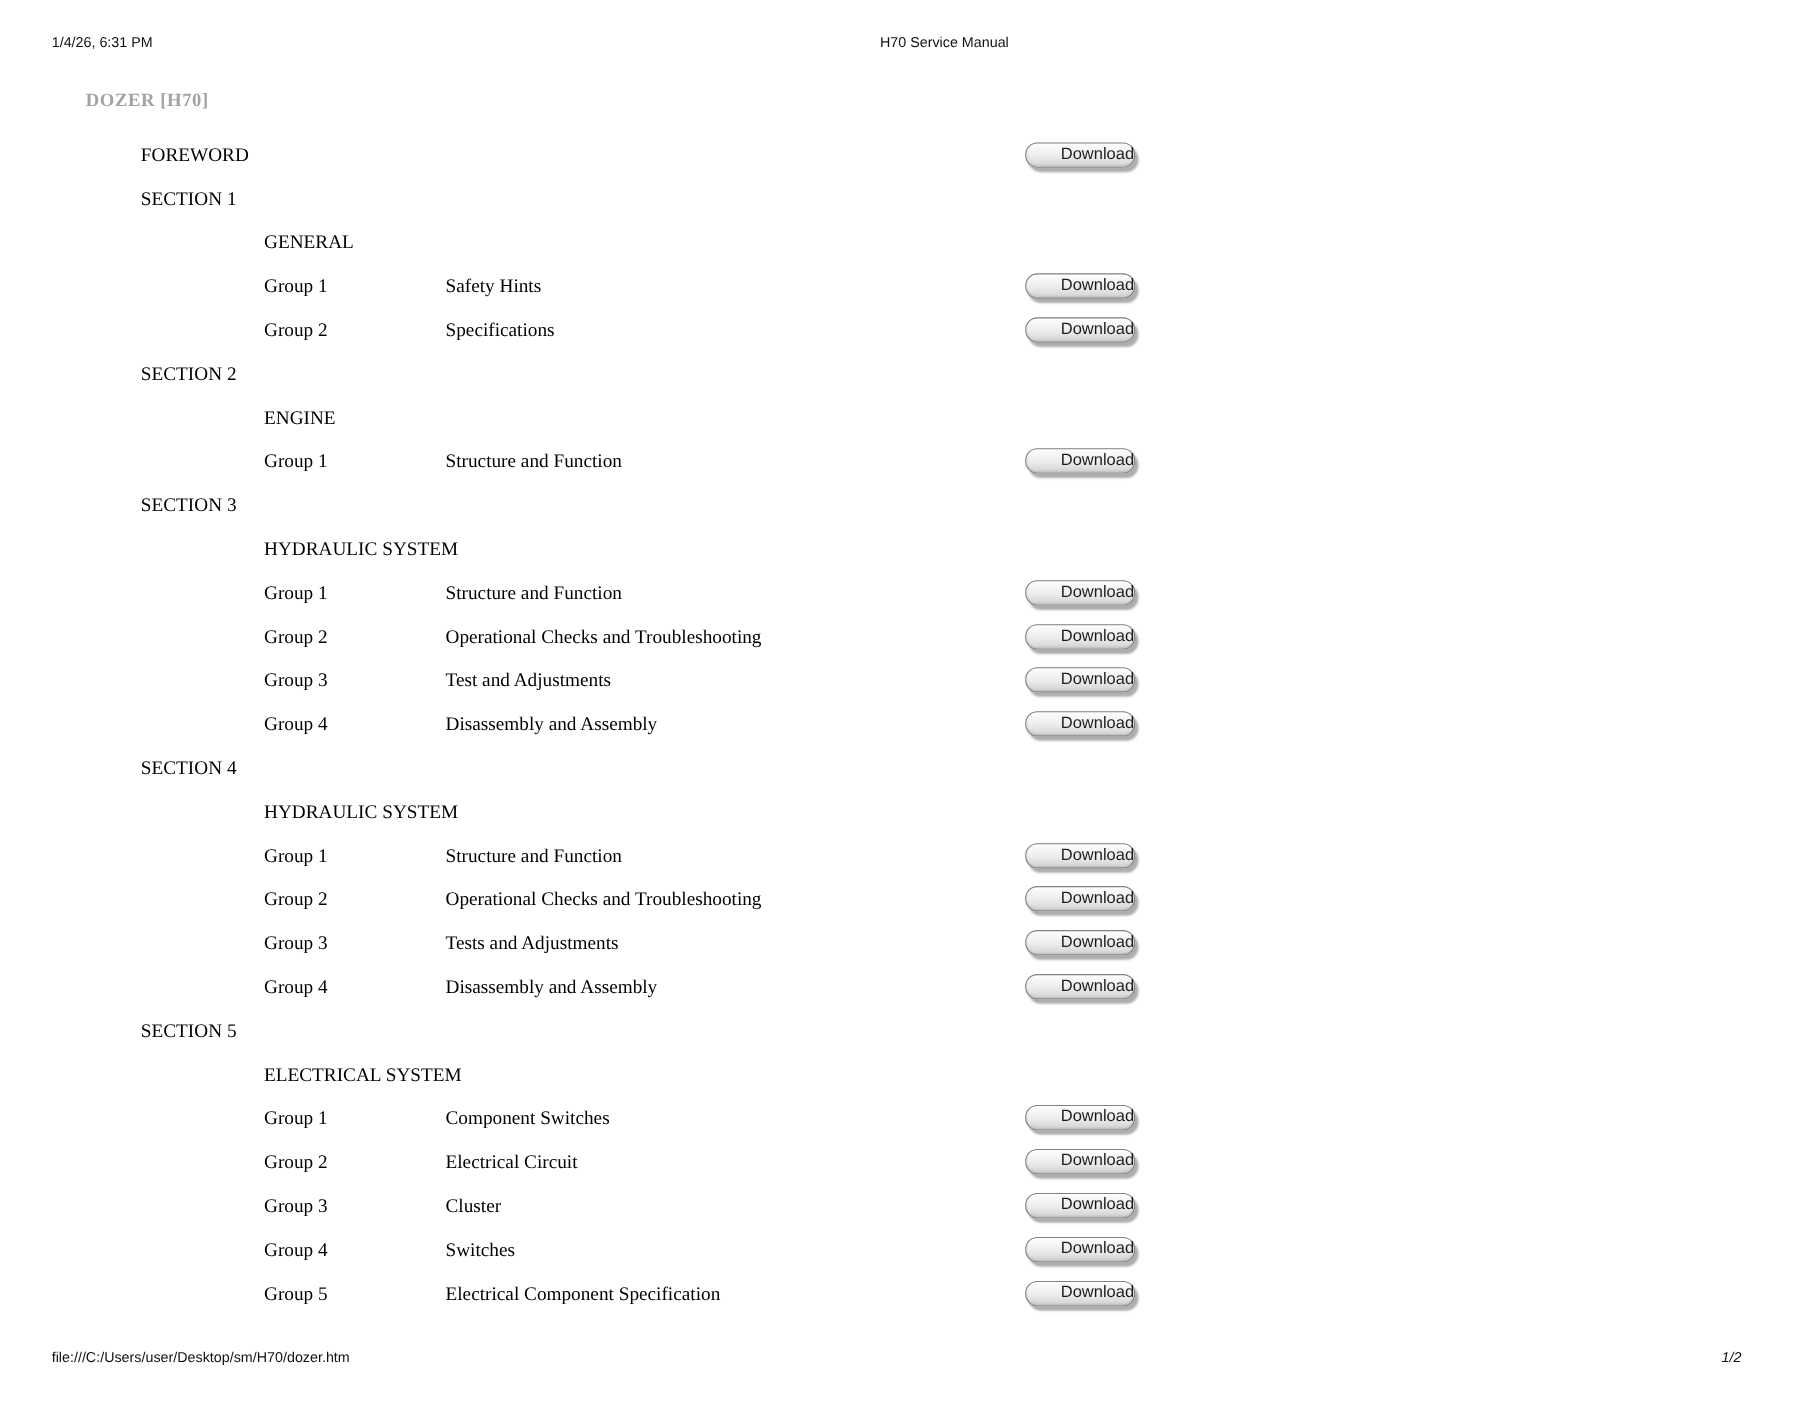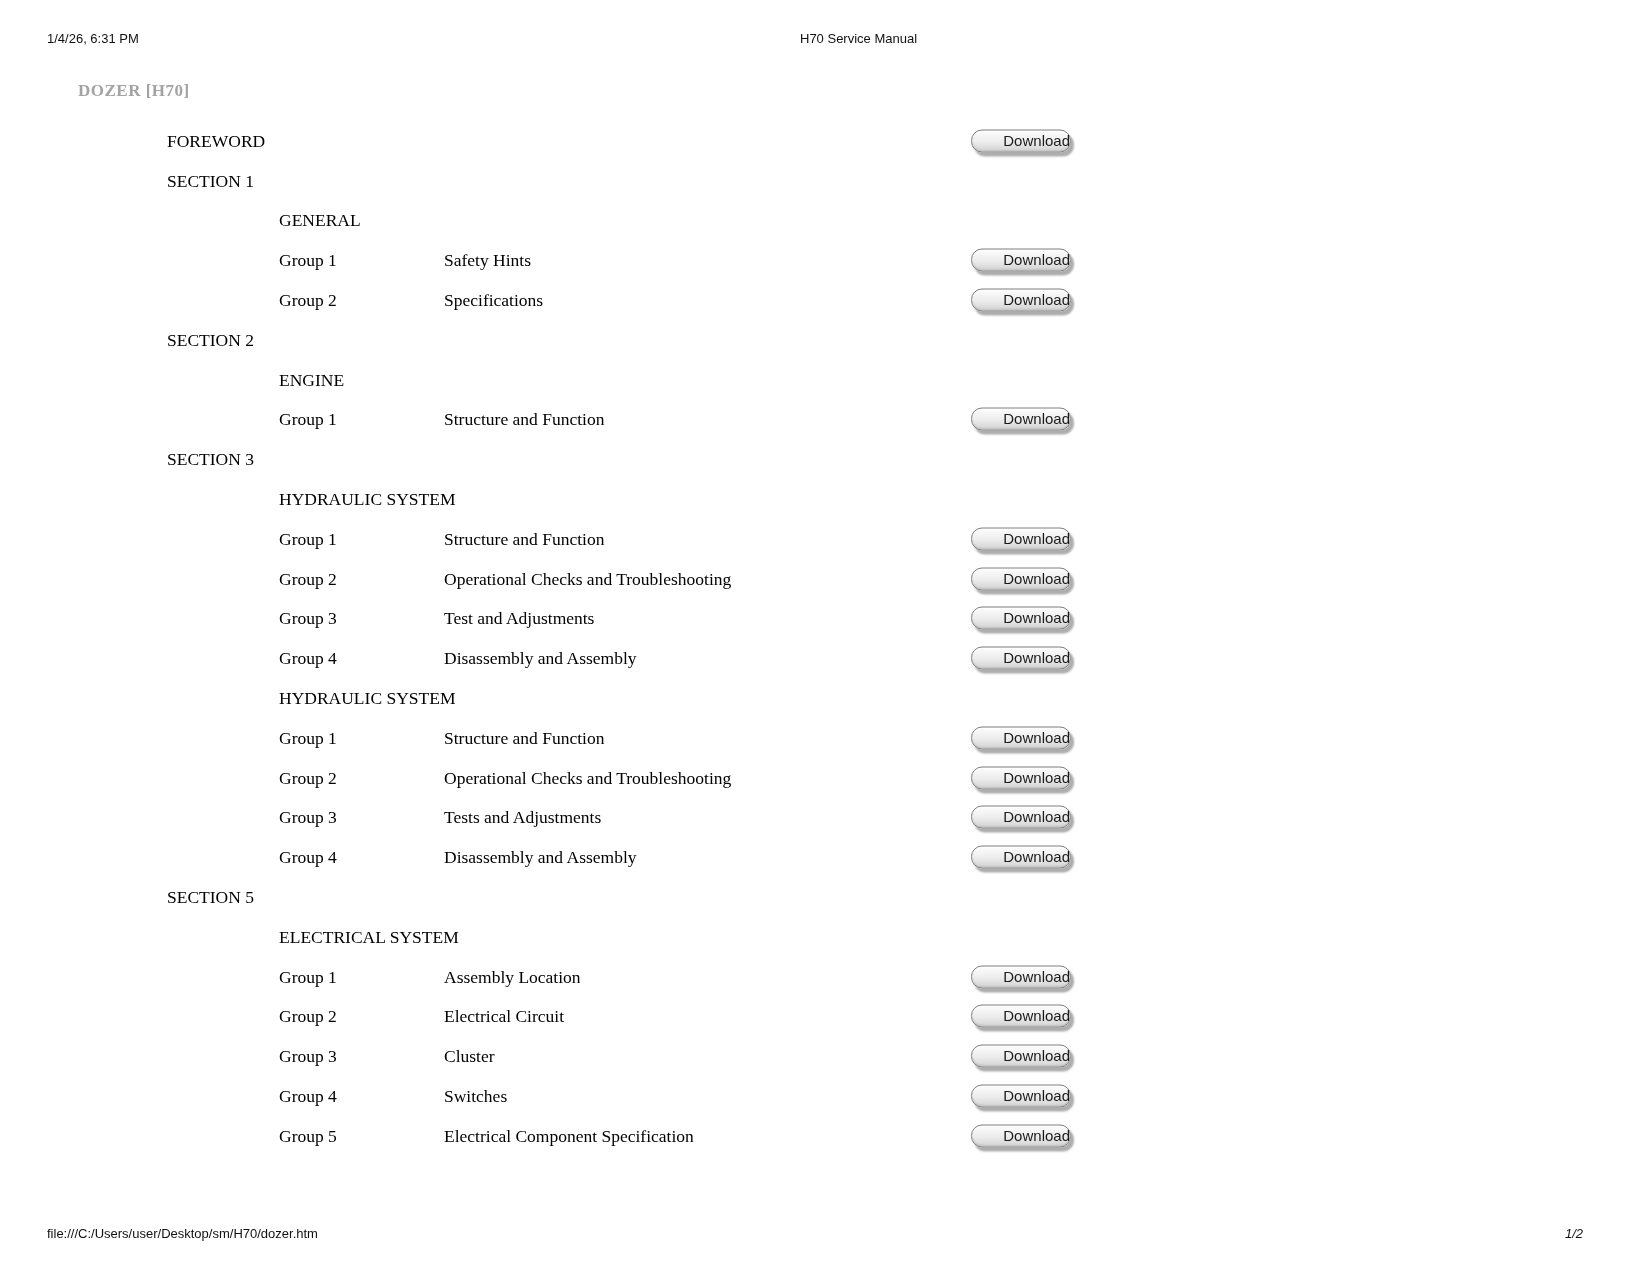--- a/index.html
+++ b/index.html
@@ -32,21 +32,21 @@
     letter-spacing: 0.5px;
     color: var(--title-color, #a3a3a3);
     white-space: nowrap;
   }
 
   #toc {
     position: absolute;
     left: 0; top: 121px;
     width: 1650px;
   }
-  .toc-row { position: relative; height: 39.8px; margin-left: 39px; }
+  .toc-row { position: relative; height: 39.8px; }
   .lbl, .topic {
     position: absolute;
     top: 50%;
     transform: translateY(-50%);
     font-size: 17.5px;
     white-space: nowrap;
     color: #000;
   }
   .lvl0 { left: 128px; }
   .lvl1 { left: 240px; text-align: right; }
@@ -139,20 +139,23 @@
       <span class="lbl lvl1">Group 3</span>
       <span class="topic">Test and Adjustments</span>
       <button class="dl-btn">Download</button>
     </div>
     <div class="toc-row">
       <span class="lbl lvl1">Group 4</span>
       <span class="topic">Disassembly and Assembly</span>
       <button class="dl-btn">Download</button>
     </div>
     <div class="toc-row">
+      <span class="lbl lvl0">SECTION 4</span>
+    </div>
+    <div class="toc-row">
       <span class="lbl lvl1">HYDRAULIC SYSTEM</span>
     </div>
     <div class="toc-row">
       <span class="lbl lvl1">Group 1</span>
       <span class="topic">Structure and Function</span>
       <button class="dl-btn">Download</button>
     </div>
     <div class="toc-row">
       <span class="lbl lvl1">Group 2</span>
       <span class="topic">Operational Checks and Troubleshooting</span>
@@ -169,21 +172,21 @@
       <button class="dl-btn">Download</button>
     </div>
     <div class="toc-row">
       <span class="lbl lvl0">SECTION 5</span>
     </div>
     <div class="toc-row">
       <span class="lbl lvl1">ELECTRICAL SYSTEM</span>
     </div>
     <div class="toc-row">
       <span class="lbl lvl1">Group 1</span>
-      <span class="topic">Assembly Location</span>
+      <span class="topic">Component Switches</span>
       <button class="dl-btn">Download</button>
     </div>
     <div class="toc-row">
       <span class="lbl lvl1">Group 2</span>
       <span class="topic">Electrical Circuit</span>
       <button class="dl-btn">Download</button>
     </div>
     <div class="toc-row">
       <span class="lbl lvl1">Group 3</span>
       <span class="topic">Cluster</span>

